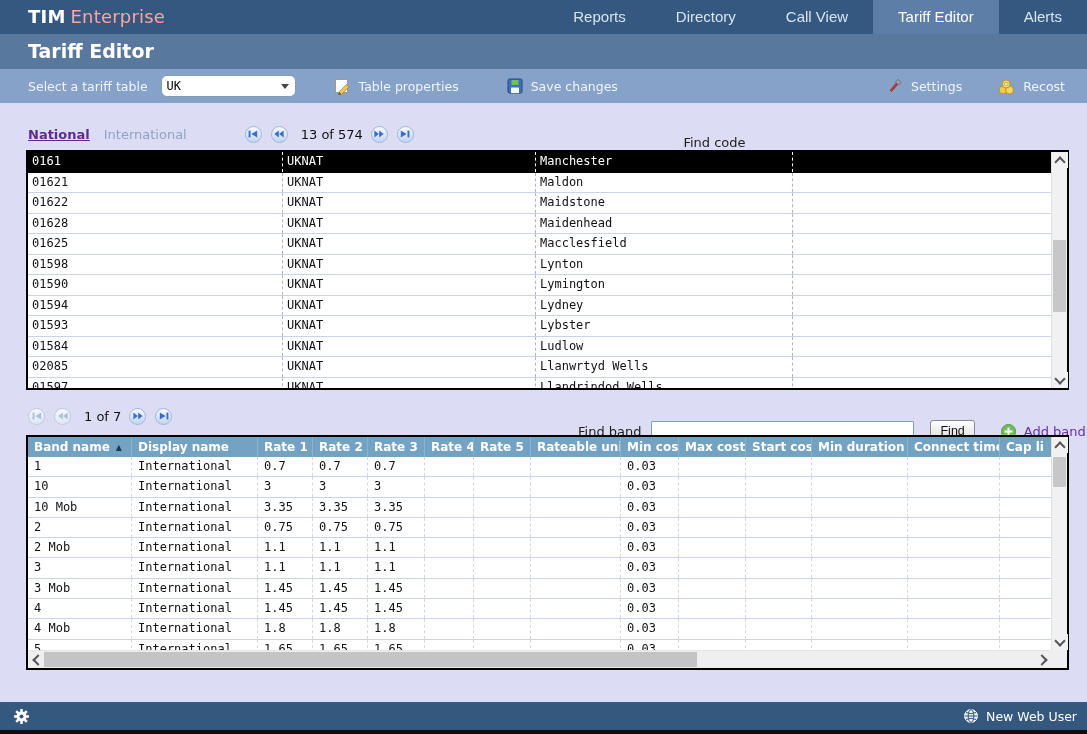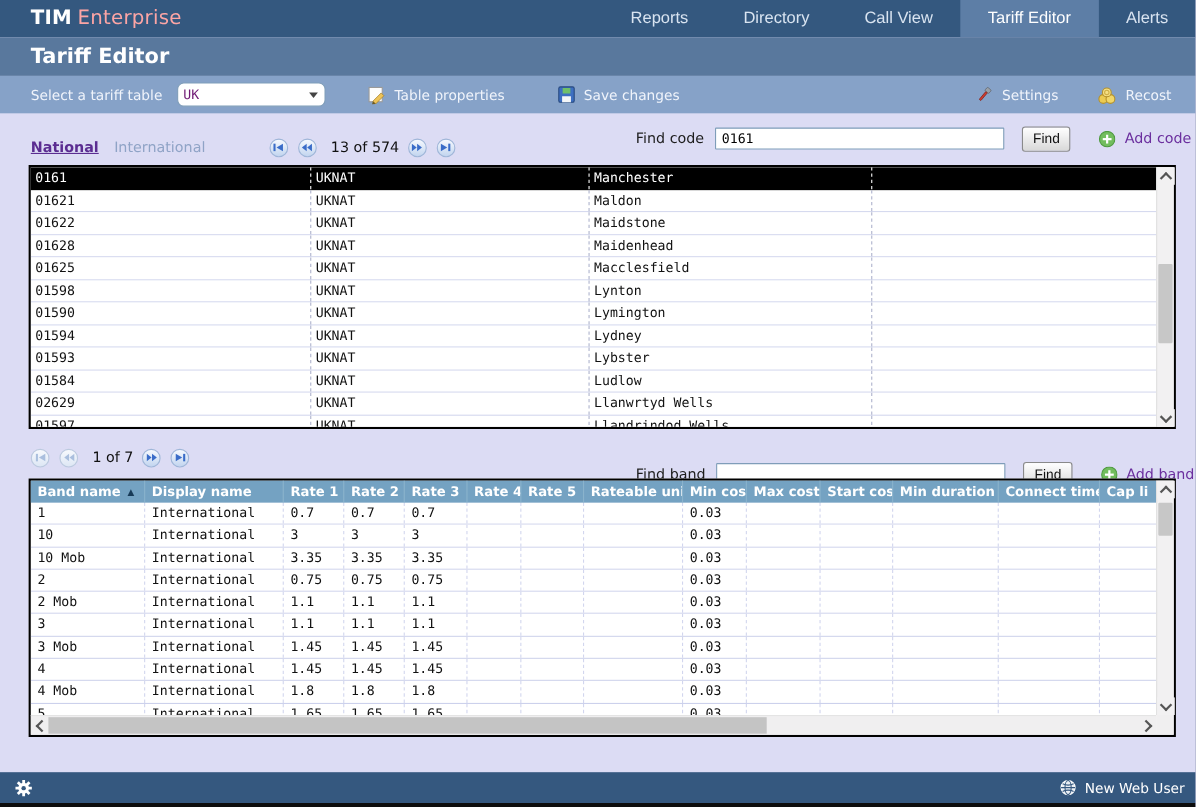--- a/index.html
+++ b/index.html
@@ -15,21 +15,21 @@
             font-size:15px;color:#d9e4f1;cursor:pointer;white-space:nowrap;}
   .nav-item.active{background:#5d7ea6;color:#fff;}
   
   .titlebar{position:absolute;top:34px;left:0;right:0;height:35px;background:#59789d;}
   .page-title{position:absolute;left:28px;top:0;line-height:35px;color:#fff;font-size:19px;font-weight:bold;}
   
   .toolbar{position:absolute;top:69px;left:0;right:0;height:34px;background:#86a2c8;display:flex;
            align-items:center;color:#f0f4fb;font-size:12.5px;}
   .tb-label{margin-left:28px;}
   .select{margin-left:13px;width:128px;height:20px;background:#fff;border:1px solid #7f9db9;border-radius:6px;
-          position:relative;display:flex;align-items:center;color:#701a75;
+          position:relative;display:flex;align-items:center;color:#000000;
           font-family:"DejaVu Sans Mono",monospace;font-size:12px;padding-left:5px;cursor:pointer;}
   .select .sel-arrow{position:absolute;right:6px;top:8px;width:0;height:0;border-left:4px solid transparent;
           border-right:4px solid transparent;border-top:5px solid #444;}
   .tb-btn{display:flex;align-items:center;gap:8px;cursor:pointer;}
   .tb-btn.tp{margin-left:38px;}
   .tb-btn.sv{margin-left:48px;}
   .tb-spacer{flex:1;}
   .tb-btn.st{margin-right:36px;}
   .tb-btn.rc{margin-right:22px;}
   
@@ -37,21 +37,21 @@
   .tab{font-size:13px;cursor:pointer;color:#8fa3c6;margin-right:14px;white-space:nowrap;}
   .tab.active{color:#5b2d91;font-weight:bold;text-decoration:underline;}
   .pager{display:flex;align-items:center;margin-left:44px;}
   .pager2{position:absolute;top:403px;left:28px;height:26px;display:flex;align-items:center;}
   .pbtn{width:17px;height:17px;border-radius:50%;border:1px solid #9fb6d8;margin-right:9px;cursor:pointer;
         background:linear-gradient(#f6f9fe,#c2d5ef);display:flex;align-items:center;justify-content:center;
         box-sizing:border-box;color:#3a6cc8;}
   .pbtn.disabled{color:#aabfde;border-color:#bccadf;background:linear-gradient(#f7f9fd,#dde7f4);}
   .pager-text{font-size:13px;color:#111;margin:0 8px 0 4px;white-space:nowrap;}
   .find-area{position:absolute;left:578px;height:26px;display:flex;align-items:center;}
-  .find-area.row1{top:113px;} .find-area.row2{top:418px;}
+  .find-area.row1{top:135px;flex-direction:column;} .find-area.row2{top:418px;}
   .find-label{font-size:13px;color:#1d1d1d;white-space:nowrap;}
   .find-input{margin-left:10px;width:256px;height:18px;border:1px solid #7f9db9;border-radius:1px;
         font-family:"DejaVu Sans Mono",monospace;font-size:12px;padding:0 0 0 5px;color:#000;background:#fff;}
   .find-btn{margin-left:16px;height:23px;padding:0 9px;font-size:12.5px;color:#111;cursor:pointer;
         border:1px solid #8a8a8a;border-radius:3px;background:linear-gradient(#ffffff,#d8d8d8);
         font-family:Liberation Sans, sans-serif;}
   .add-link{display:flex;align-items:center;margin-left:26px;cursor:pointer;}
   .add-link span.lbl{margin-left:8px;font-size:13px;color:#6b2f9e;white-space:nowrap;}
   
   .tbl{position:absolute;left:26px;width:1043px;background:#fff;border:2px solid #000;box-sizing:border-box;}
@@ -284,21 +284,21 @@
         <span class="cell">Lybster</span>
         <span class="cell last"></span>
       </div>
         <div class="t1-row">
         <span class="cell">01584</span>
         <span class="cell">UKNAT</span>
         <span class="cell">Ludlow</span>
         <span class="cell last"></span>
       </div>
         <div class="t1-row">
-        <span class="cell">02629</span>
+        <span class="cell">02085</span>
         <span class="cell">UKNAT</span>
         <span class="cell">Llanwrtyd Wells</span>
         <span class="cell last"></span>
       </div>
         <div class="t1-row">
         <span class="cell">01597</span>
         <span class="cell">UKNAT</span>
         <span class="cell">Llandrindod Wells</span>
         <span class="cell last"></span>
       </div>

